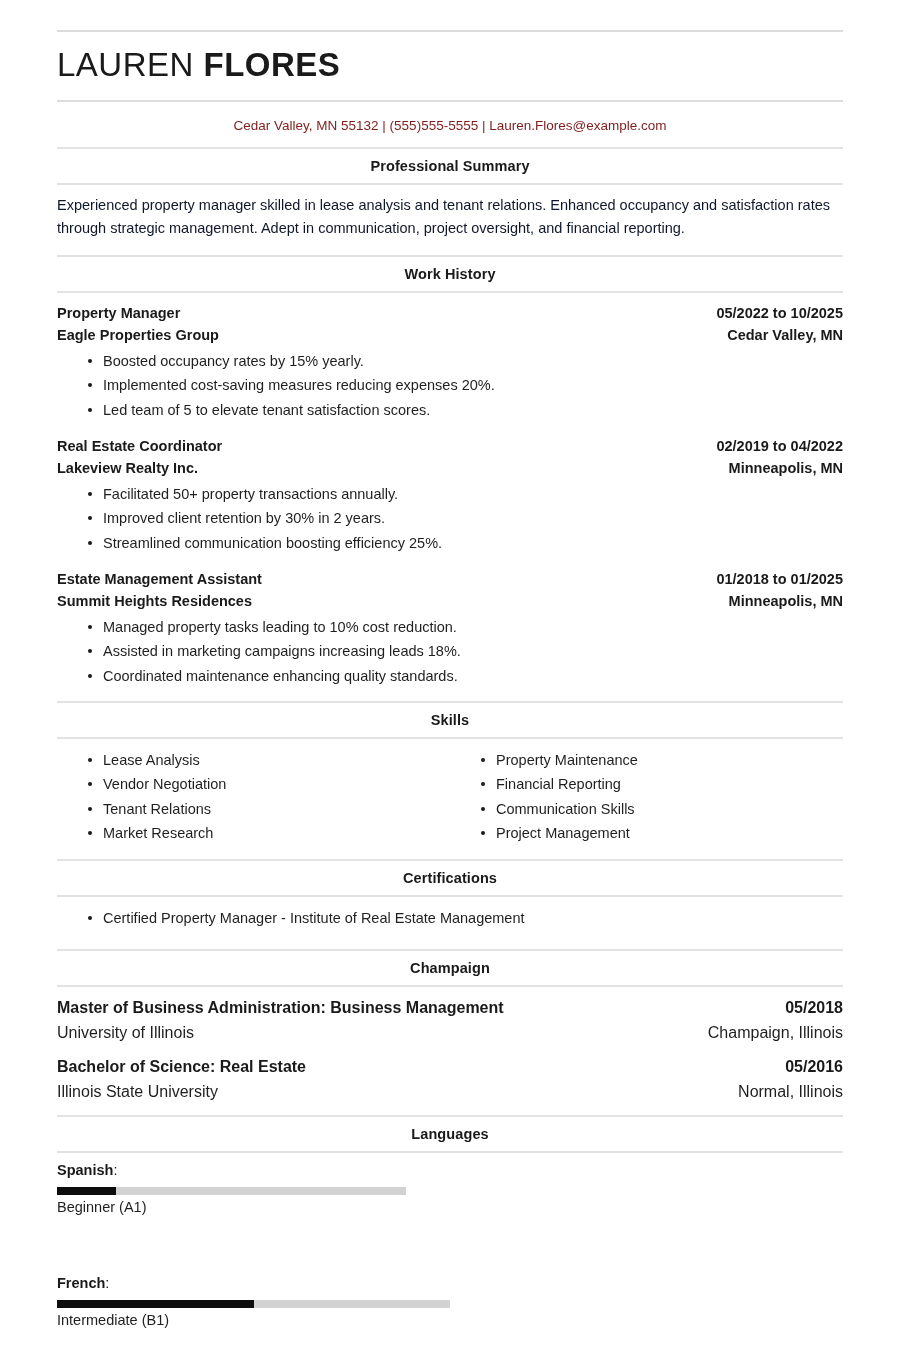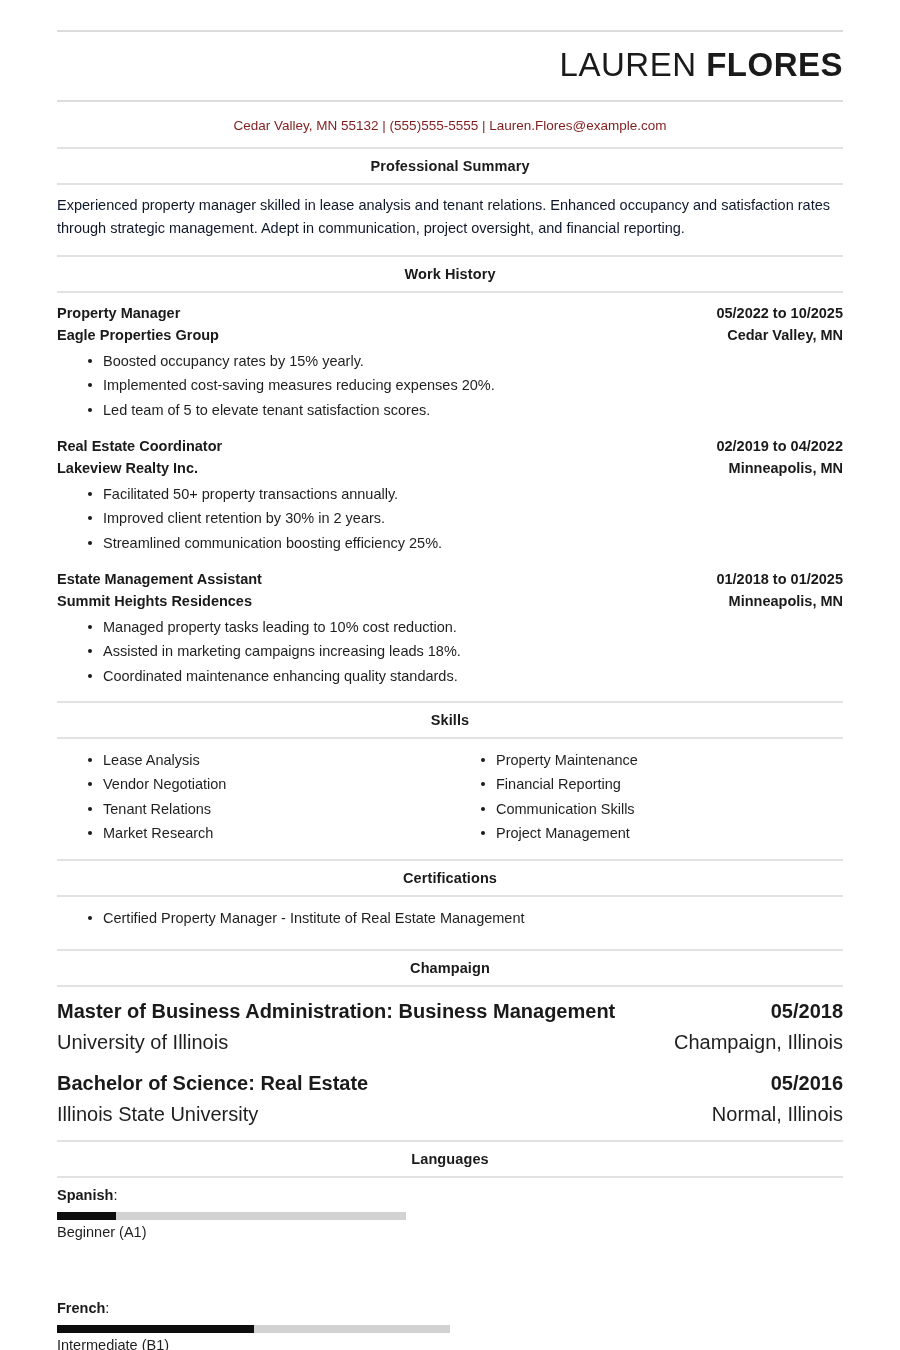--- a/index.html
+++ b/index.html
@@ -23,21 +23,21 @@
   
   .rule {
     height: 2px;
     background: #dcdcdc;
     width: 100%;
   }
   .rule.thin { height: 2px; background: #e2e2e2; }
 
   
   .name-block {
-    text-align: right;
+    text-align: left;
     padding: 14px 0 16px 0;
   }
   .name {
     font-size: 33px;
     letter-spacing: 0.5px;
     line-height: 1.15;
     font-weight: 400;
   }
   .name .last { font-weight: bold; }
 
@@ -124,21 +124,21 @@
     list-style: none;
   }
 
   
   .edu { padding-bottom: 10px; }
   .edu-line {
     display: flex;
     justify-content: space-between;
     align-items: baseline;
     line-height: 1.55;
-    font-size: 20px;
+    font-size: 16px;
   }
   .edu-degree { font-weight: bold; }
   .edu-degree .major { font-weight: bold; }
   .edu-date { font-weight: bold; }
   .edu-school, .edu-loc { font-weight: 400; color: #1f1f1f; }
 
   
   .lang-grid {
     display: flex;
     flex-wrap: wrap;

